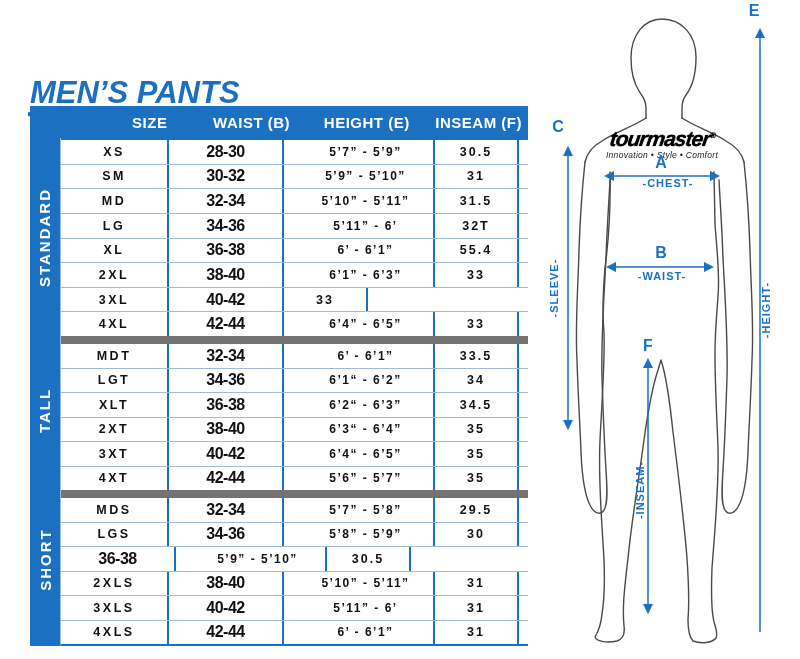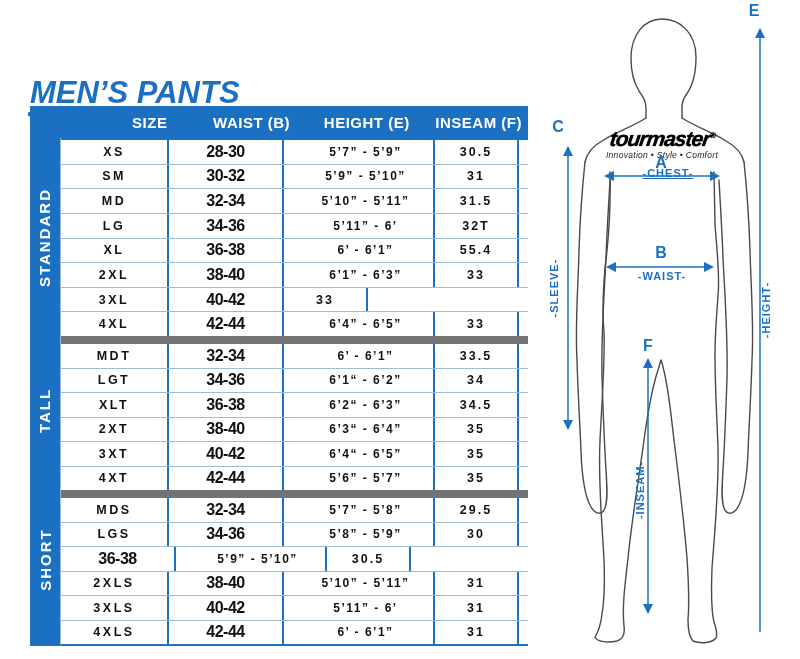--- a/index.html
+++ b/index.html
@@ -253,21 +253,21 @@
     <div class="brand-tagline">Innovation • Style • Comfort</div>
   </div>
 
   <div class="m-letter" style="left:744px;top:2px;width:20px;">E</div>
   <div class="m-label vert" style="left:718px;top:304px;width:96px;">-HEIGHT-</div>
 
   <div class="m-letter" style="left:548px;top:118px;width:20px;">C</div>
   <div class="m-label vert" style="left:506px;top:282px;width:96px;">-SLEEVE-</div>
 
   <div class="m-letter" style="left:646px;top:154px;width:30px;">A</div>
-  <div class="m-label" style="left:612px;top:167px;width:112px;text-decoration:underline;">-CHEST-</div>
+  <div class="m-label" style="left:612px;top:177px;width:112px;">-CHEST-</div>
 
   <div class="m-letter" style="left:646px;top:244px;width:30px;">B</div>
   <div class="m-label" style="left:612px;top:270px;width:100px;">-WAIST-</div>
 
   <div class="m-letter" style="left:633px;top:337px;width:30px;">F</div>
   <div class="m-label vert" style="left:592px;top:484px;width:96px;">-INSEAM-</div>
 
 </div>
 
 </body></html>

